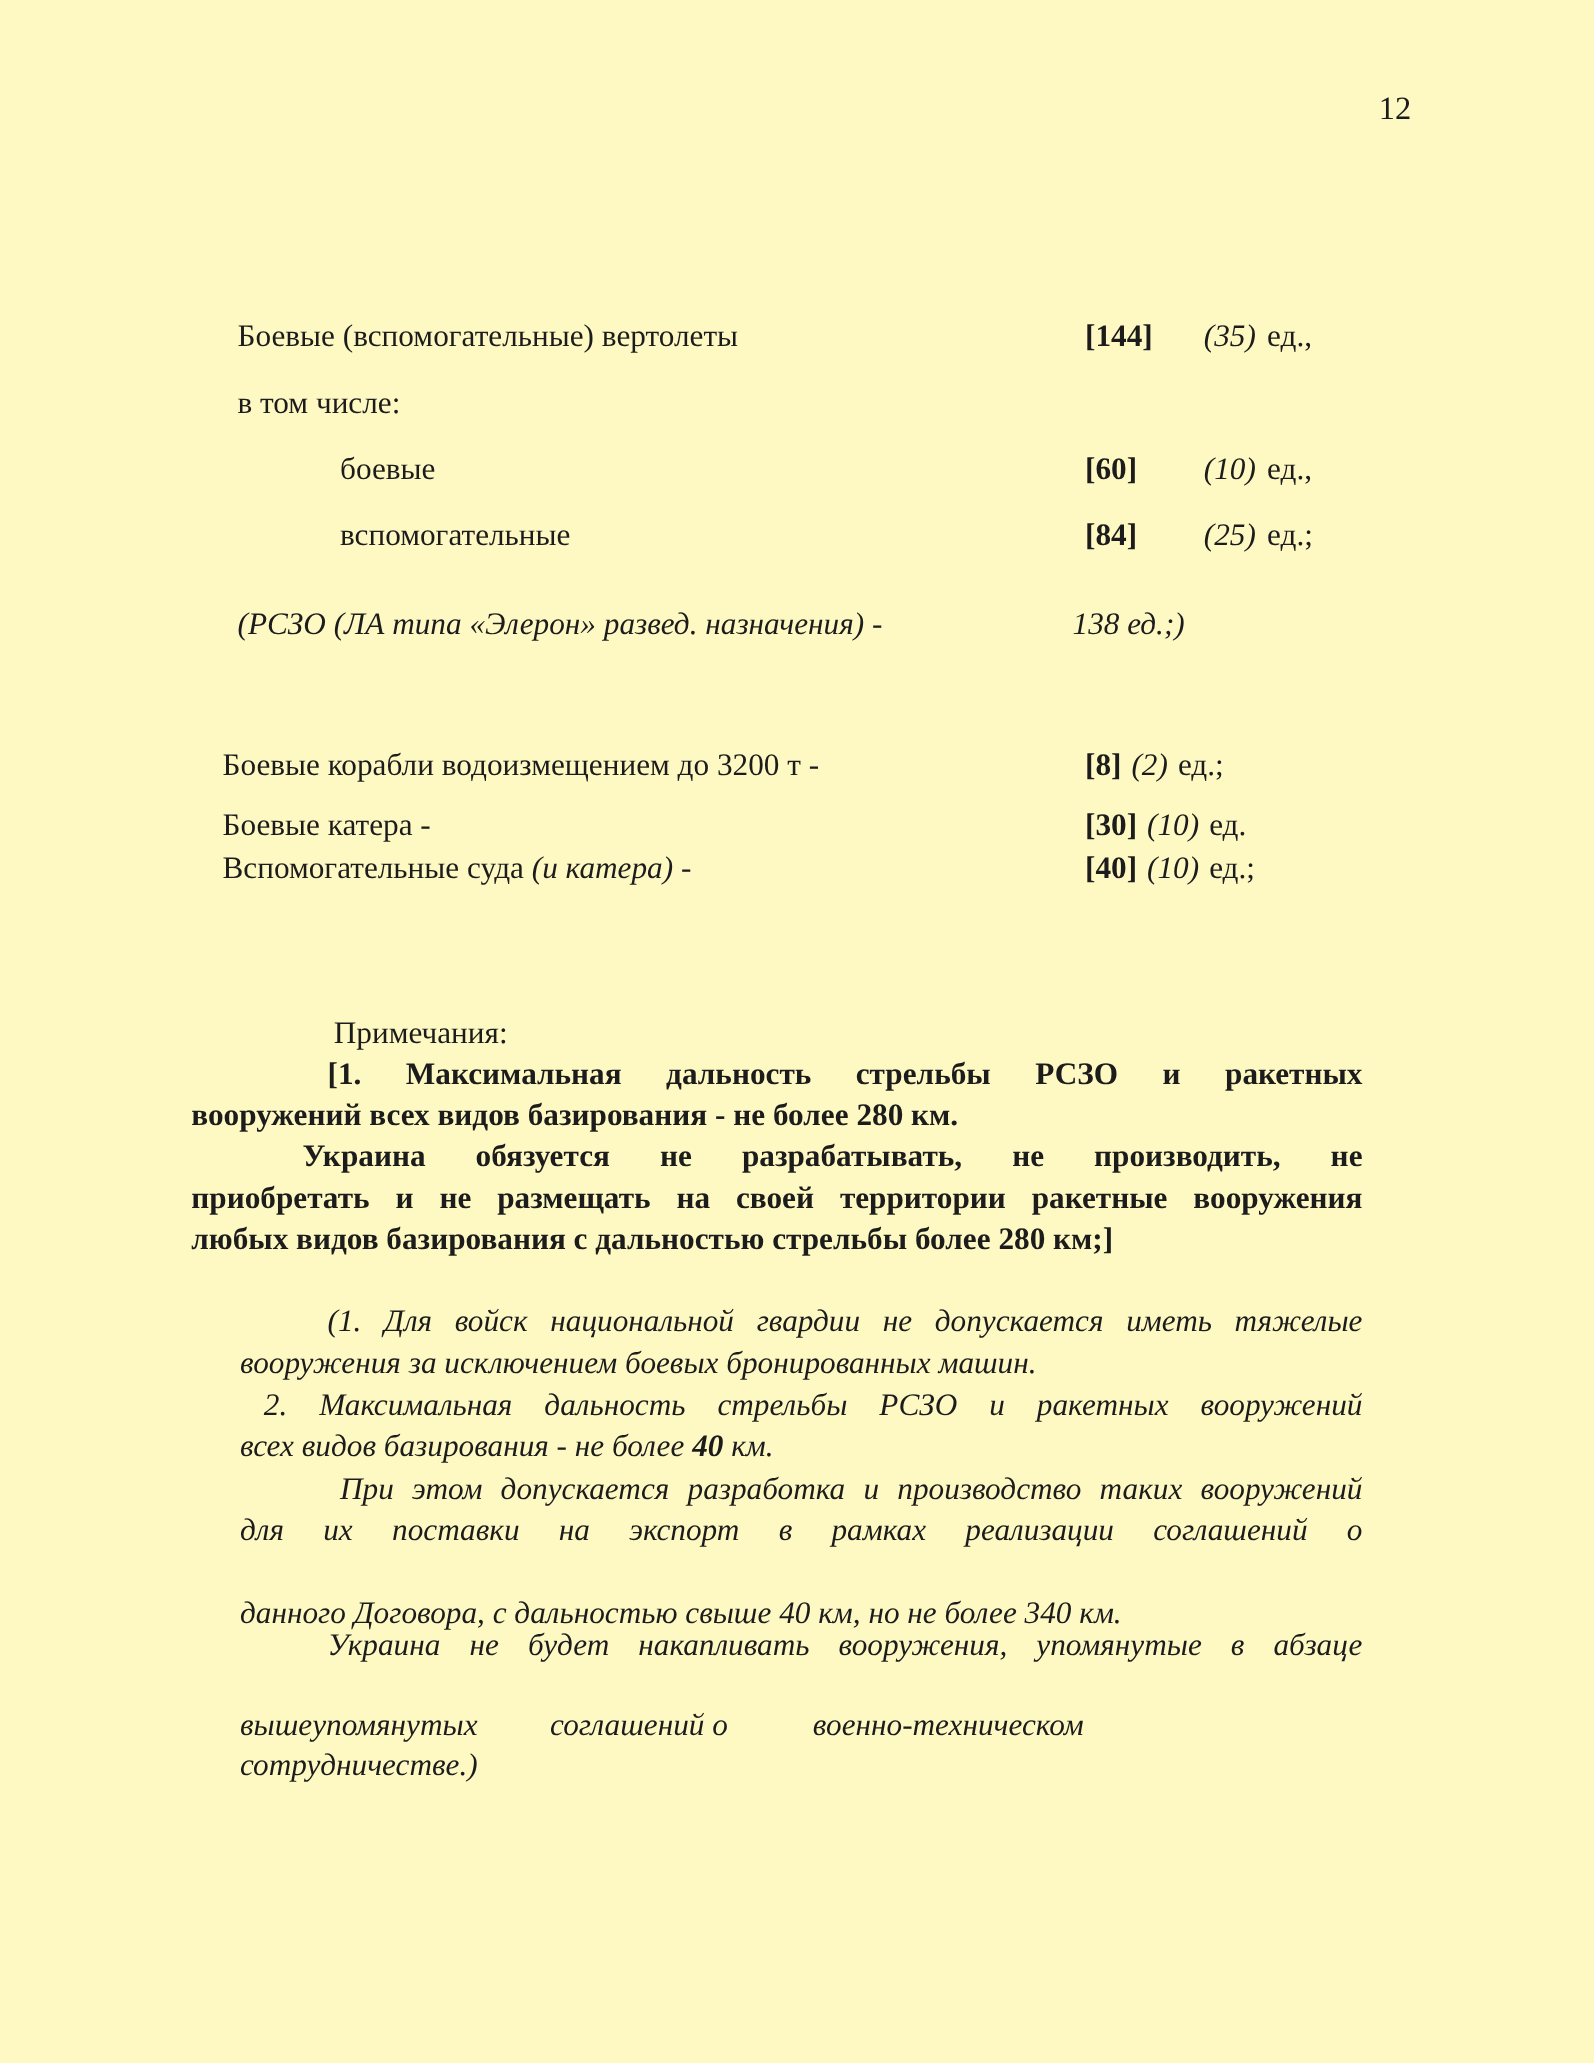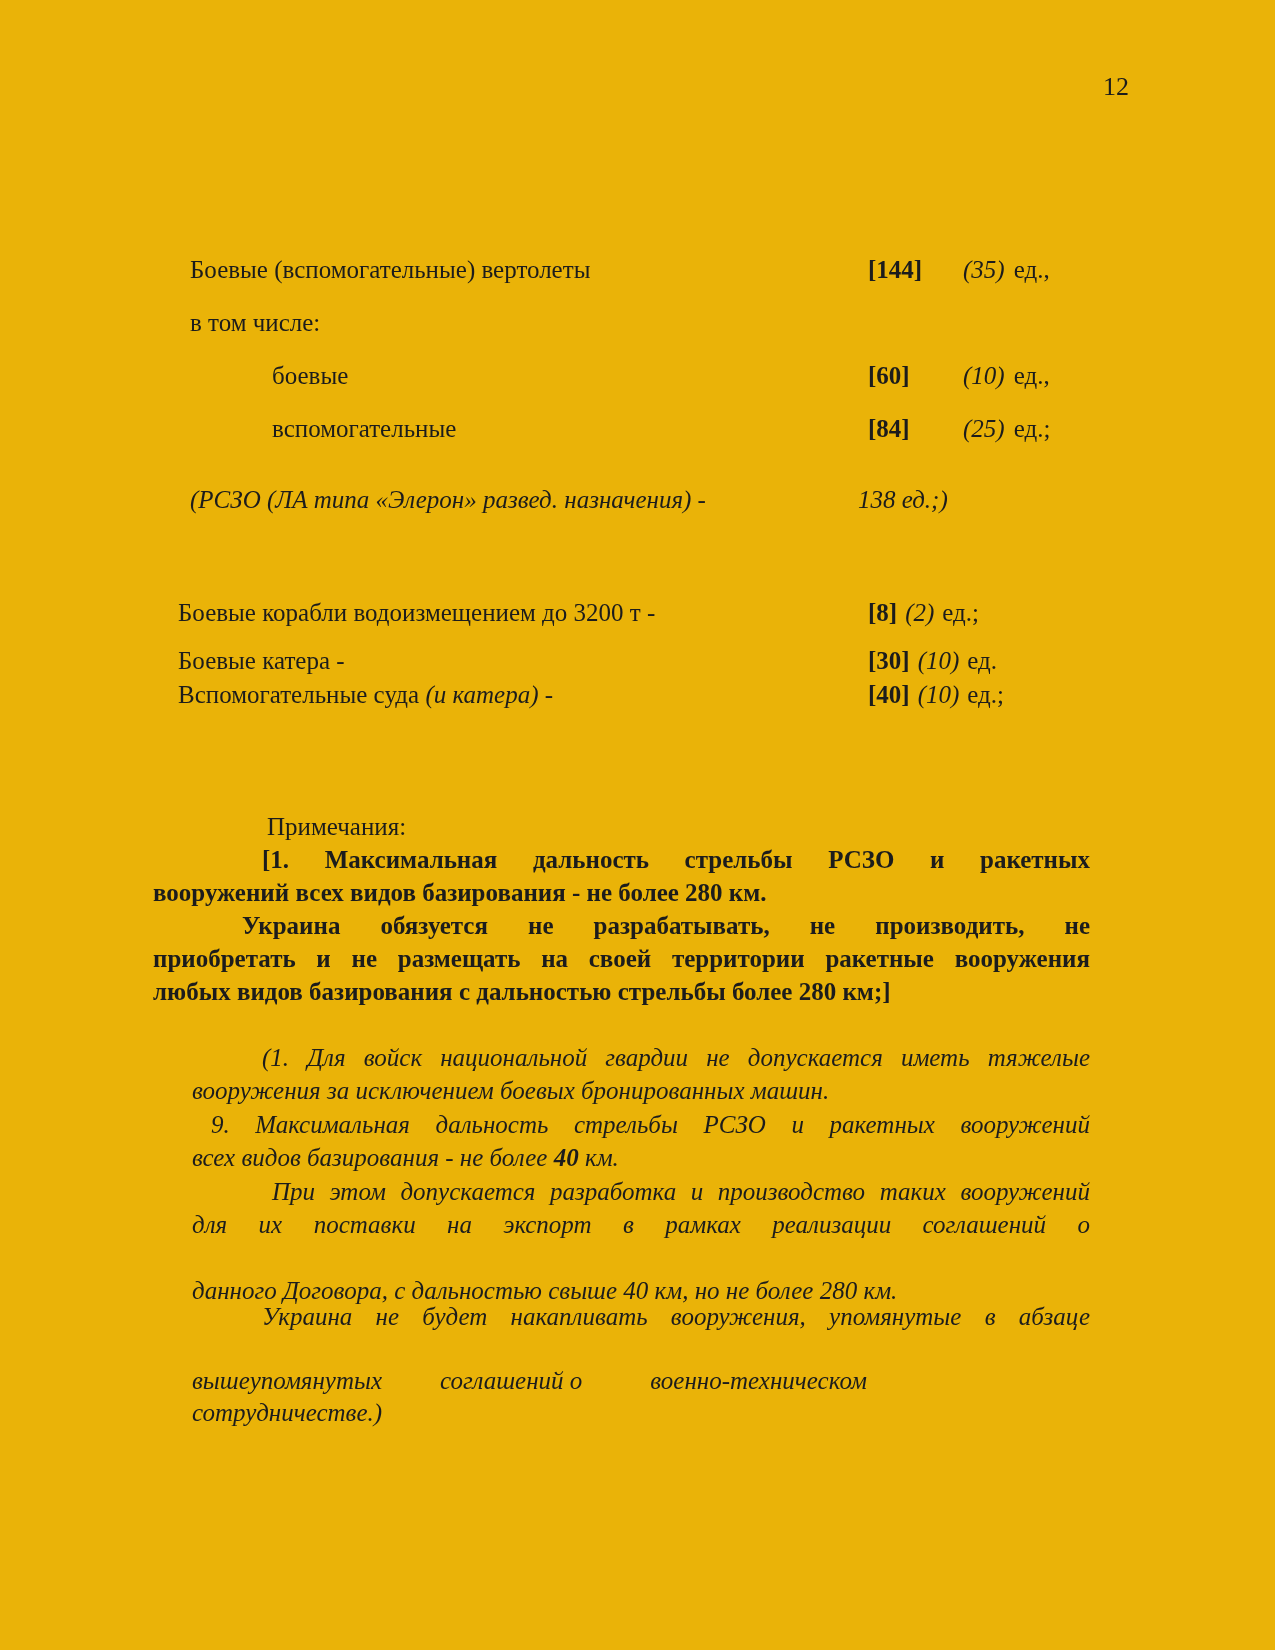--- a/index.html
+++ b/index.html
@@ -1,19 +1,19 @@
 <!DOCTYPE html>
 <html lang="ru"><head>
 <meta charset="utf-8">
 <style>
   html,body{margin:0;padding:0;background:#ffffff;}
   .page{
     position:relative;
     width:1275px;height:1650px;
-    background:#eab308;
+    background:#fef9c3;
     color:#1c1c1c;
     font-family:"Liberation Serif","DejaVu Serif",serif;
     font-size:25px;
     overflow:hidden;
   }
   .abs{position:absolute;white-space:nowrap;}
   .b{font-weight:bold;}
   .i{font-style:italic;}
   .pageno{position:absolute;left:1103px;top:72px;font-size:26px;}
   
@@ -94,24 +94,24 @@
   <div class="ln bold-blk jl ind109" style="top:843px;">[1. Максимальная дальность стрельбы РСЗО и ракетных</div>
   <div class="ln bold-blk" style="top:876px;">вооружений всех видов базирования - не более 280 км.</div>
 
   <div class="ln bold-blk jl ind89" style="top:909px;">Украина обязуется не разрабатывать, не производить, не</div>
   <div class="ln bold-blk jl" style="top:942px;">приобретать и не размещать на своей территории ракетные вооружения</div>
   <div class="ln bold-blk" style="top:975px;">любых видов базирования с дальностью стрельбы более 280 км;]</div>
 
   <div class="ln it-blk jl ind70" style="top:1041px;">(1. Для войск национальной гвардии не допускается иметь тяжелые</div>
   <div class="ln it-blk" style="top:1074px;">вооружения за исключением боевых бронированных машин.</div>
 
-  <div class="ln it-blk jl ind19" style="top:1108px;">9. Максимальная дальность стрельбы РСЗО и ракетных вооружений</div>
+  <div class="ln it-blk jl ind19" style="top:1108px;">2. Максимальная дальность стрельбы РСЗО и ракетных вооружений</div>
   <div class="ln it-blk" style="top:1141px;"><span>всех видов базирования - не более </span><span class="b">40</span><span> км.</span></div>
 
   <div class="ln it-blk jl ind80" style="top:1175px;">При этом допускается разработка и производство таких вооружений</div>
   <div class="ln it-blk jl" style="top:1208px;">для их поставки на экспорт в рамках реализации соглашений о</div>
-  <div class="ln it-blk" style="top:1274px;">данного Договора, с дальностью свыше 40 км, но не более 280 км.</div>
+  <div class="ln it-blk" style="top:1274px;">данного Договора, с дальностью свыше 40 км, но не более 340 км.</div>
 
   <div class="ln it-blk jl ind70" style="top:1300px;">Украина не будет накапливать вооружения, упомянутые в абзаце</div>
   <div class="ln it-blk" style="top:1364px;"><span>вышеупомянутых</span><span class="gap58"></span><span>соглашений о</span><span class="gap68"></span><span>военно-техническом</span></div>
   <div class="ln it-blk" style="top:1396px;">сотрудничестве.)</div>
 
 </div>
 
 </body></html>

